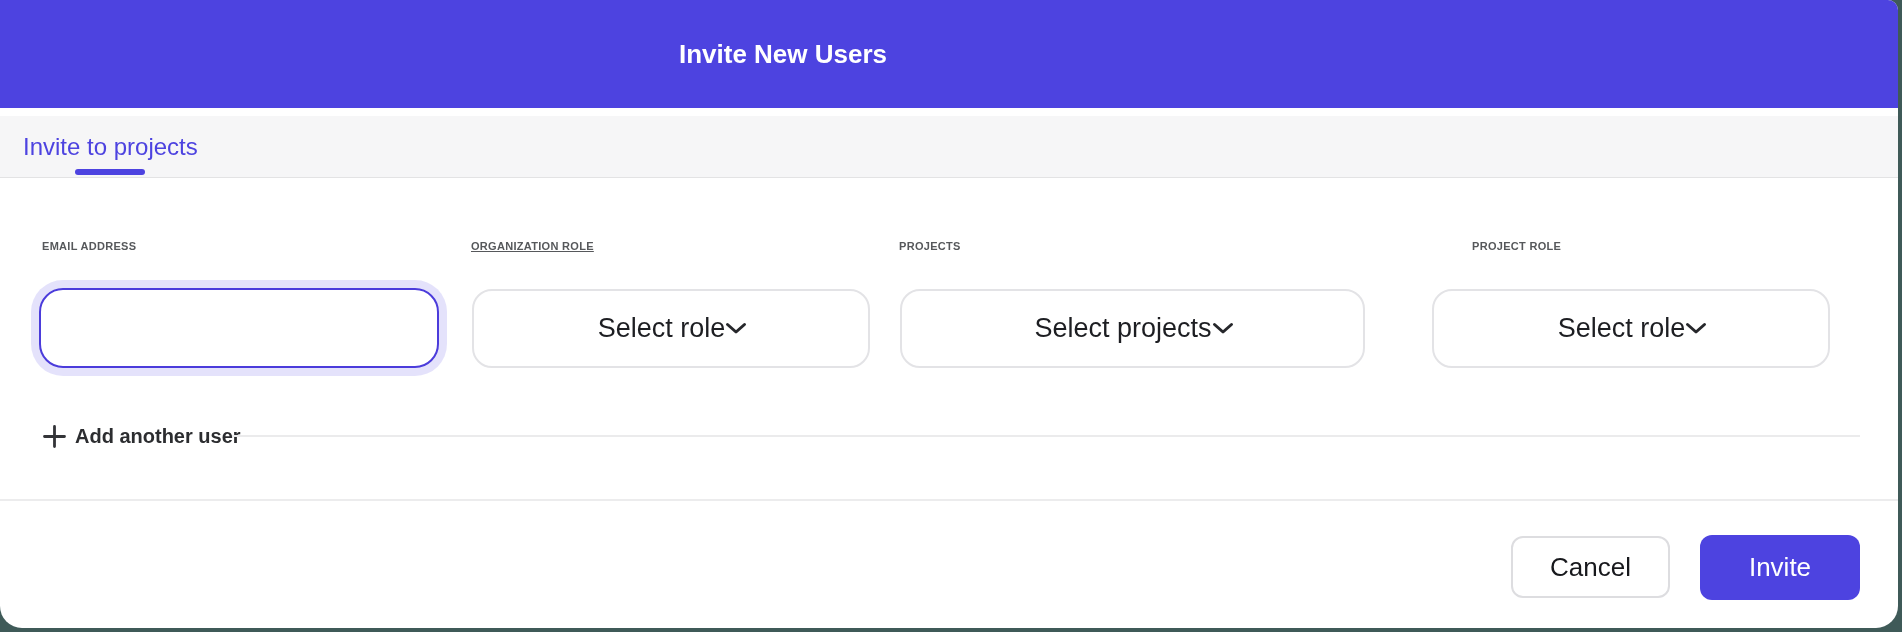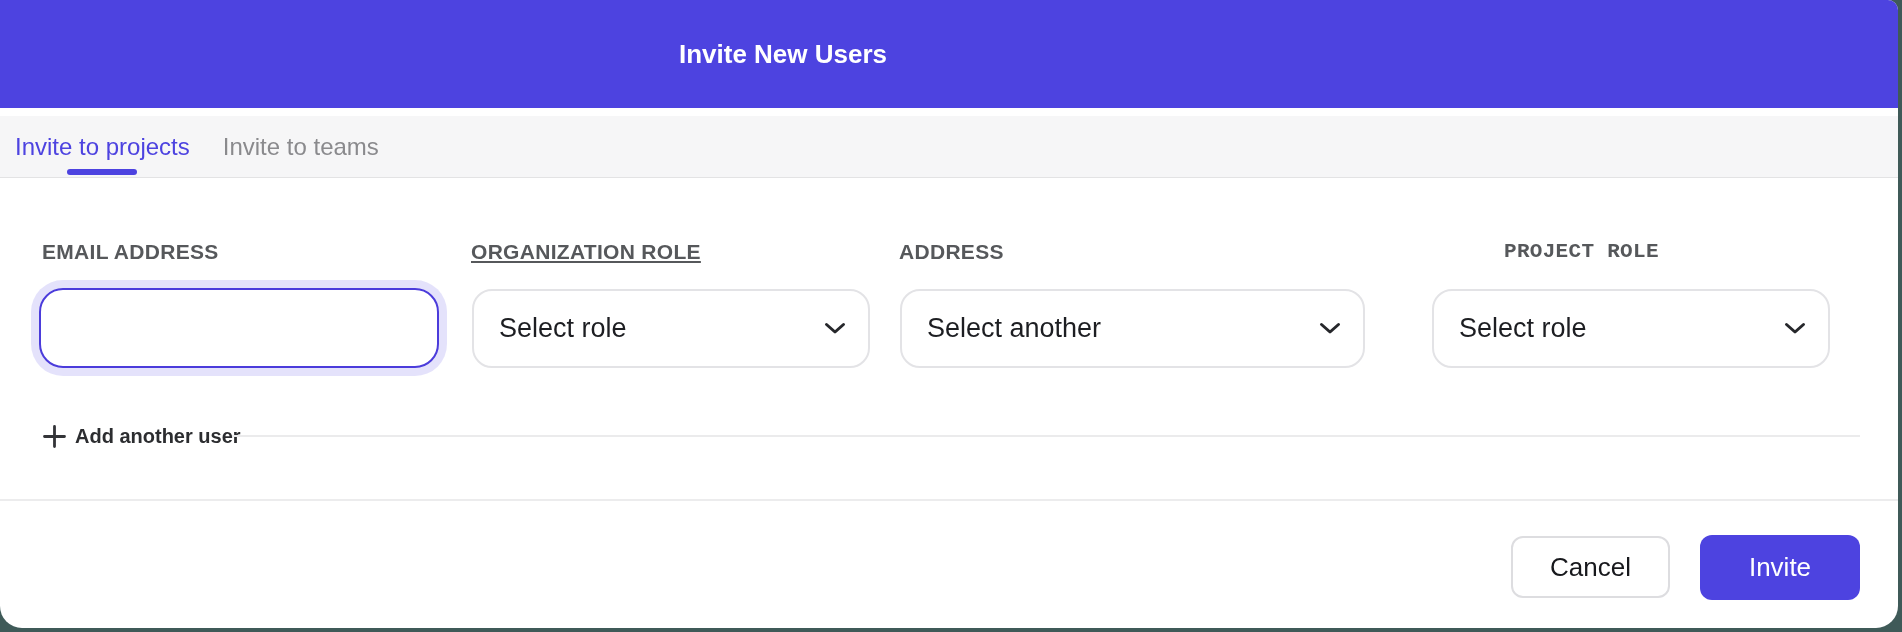--- a/index.html
+++ b/index.html
@@ -35,21 +35,21 @@
   }
   
   .tabstrip {
     position: absolute;
     left: 0; top: 116px;
     width: 100%; height: 62px;
     background: #F6F6F7;
     border-bottom: 1px solid #E3E3E4;
     display: flex;
     align-items: center;
-    padding-left: 15px;
+    padding-left: 23px;
   }
   .tab {
     position: relative;
     height: 100%;
     display: flex;
     align-items: center;
     margin-right: 33px;
     font-size: 24px;
     font-weight: 500;
     color: #8A8A8D;
@@ -65,30 +65,30 @@
     bottom: 2px;
     width: 70px; height: 6px;
     border-radius: 3px;
     background: #4D43E0;
   }
   .tab.active .tab-underline { display: block; }
   
   .field-label {
     position: absolute;
     top: 240px;
-    font-size: 21px;
+    font-size: 11px;
     font-weight: 700;
     letter-spacing: 0.3px;
     color: #56585B;
     white-space: nowrap;
   }
   .label-email   { left: 42px; }
   .label-orgrole { left: 471px; text-decoration: underline; }
   .label-projects{ left: 899px; }
-  .label-projrole{ left: 1504px; font-family: Liberation Mono, monospace; }
+  .label-projrole{ left: 1472px; }
 
   .email-input {
     position: absolute;
     left: 39px; top: 288px;
     width: 400px; height: 80px;
     border: 2px solid #4B3CDB;
     border-radius: 24px;
     box-shadow: 0 0 0 8px rgba(86, 72, 229, 0.16);
     font-size: 27px;
     color: #1D1E22;
@@ -98,21 +98,21 @@
   }
   .select {
     position: absolute;
     top: 289px;
     height: 79px;
     background: #FFFFFF;
     border: 2px solid #E3E3E6;
     border-radius: 20px;
     display: flex;
     align-items: center;
-    justify-content: space-between;
+    justify-content: center;
     padding: 0 22px 0 25px;
     cursor: pointer;
   }
   .select-orgrole  { left: 472px;  width: 398px; }
   .select-projects { left: 900px;  width: 465px; }
   .select-projrole { left: 1432px; width: 398px; }
   .select-value {
     font-size: 27px;
     color: #1D1E22;
     white-space: nowrap;
@@ -180,44 +180,40 @@
 
   <div class="modal-header">
     <div class="modal-title">Invite New Users</div>
   </div>
 
   <div class="tabstrip">
     <div class="tab active">
       <span>Invite to projects</span>
       <span class="tab-underline"></span>
     </div>
-    <div class="tab">
-      <span>Invite to teams</span>
-
-    </div>
   </div>
 
   <div class="field-label label-email">EMAIL ADDRESS</div>
   <div class="field-label label-orgrole">ORGANIZATION ROLE</div>
-  <div class="field-label label-projects">ADDRESS</div>
+  <div class="field-label label-projects">PROJECTS</div>
   <div class="field-label label-projrole">PROJECT ROLE</div>
 
   <input class="email-input" type="text" value="" style="">
 
   <div class="select select-orgrole">
     <span class="select-value">Select role</span>
     <span class="chevron">
       <svg width="22" height="13" viewBox="0 0 22 13">
         <path d="M2.5 2.5 L11 10 L19.5 2.5" fill="none" stroke="#26272B" stroke-width="3" stroke-linecap="round" stroke-linejoin="round"></path>
       </svg>
     </span>
   </div>
 
   <div class="select select-projects">
-    <span class="select-value">Select another</span>
+    <span class="select-value">Select projects</span>
     <span class="chevron">
       <svg width="22" height="13" viewBox="0 0 22 13">
         <path d="M2.5 2.5 L11 10 L19.5 2.5" fill="none" stroke="#26272B" stroke-width="3" stroke-linecap="round" stroke-linejoin="round"></path>
       </svg>
     </span>
   </div>
 
   <div class="select select-projrole">
     <span class="select-value">Select role</span>
     <span class="chevron">

